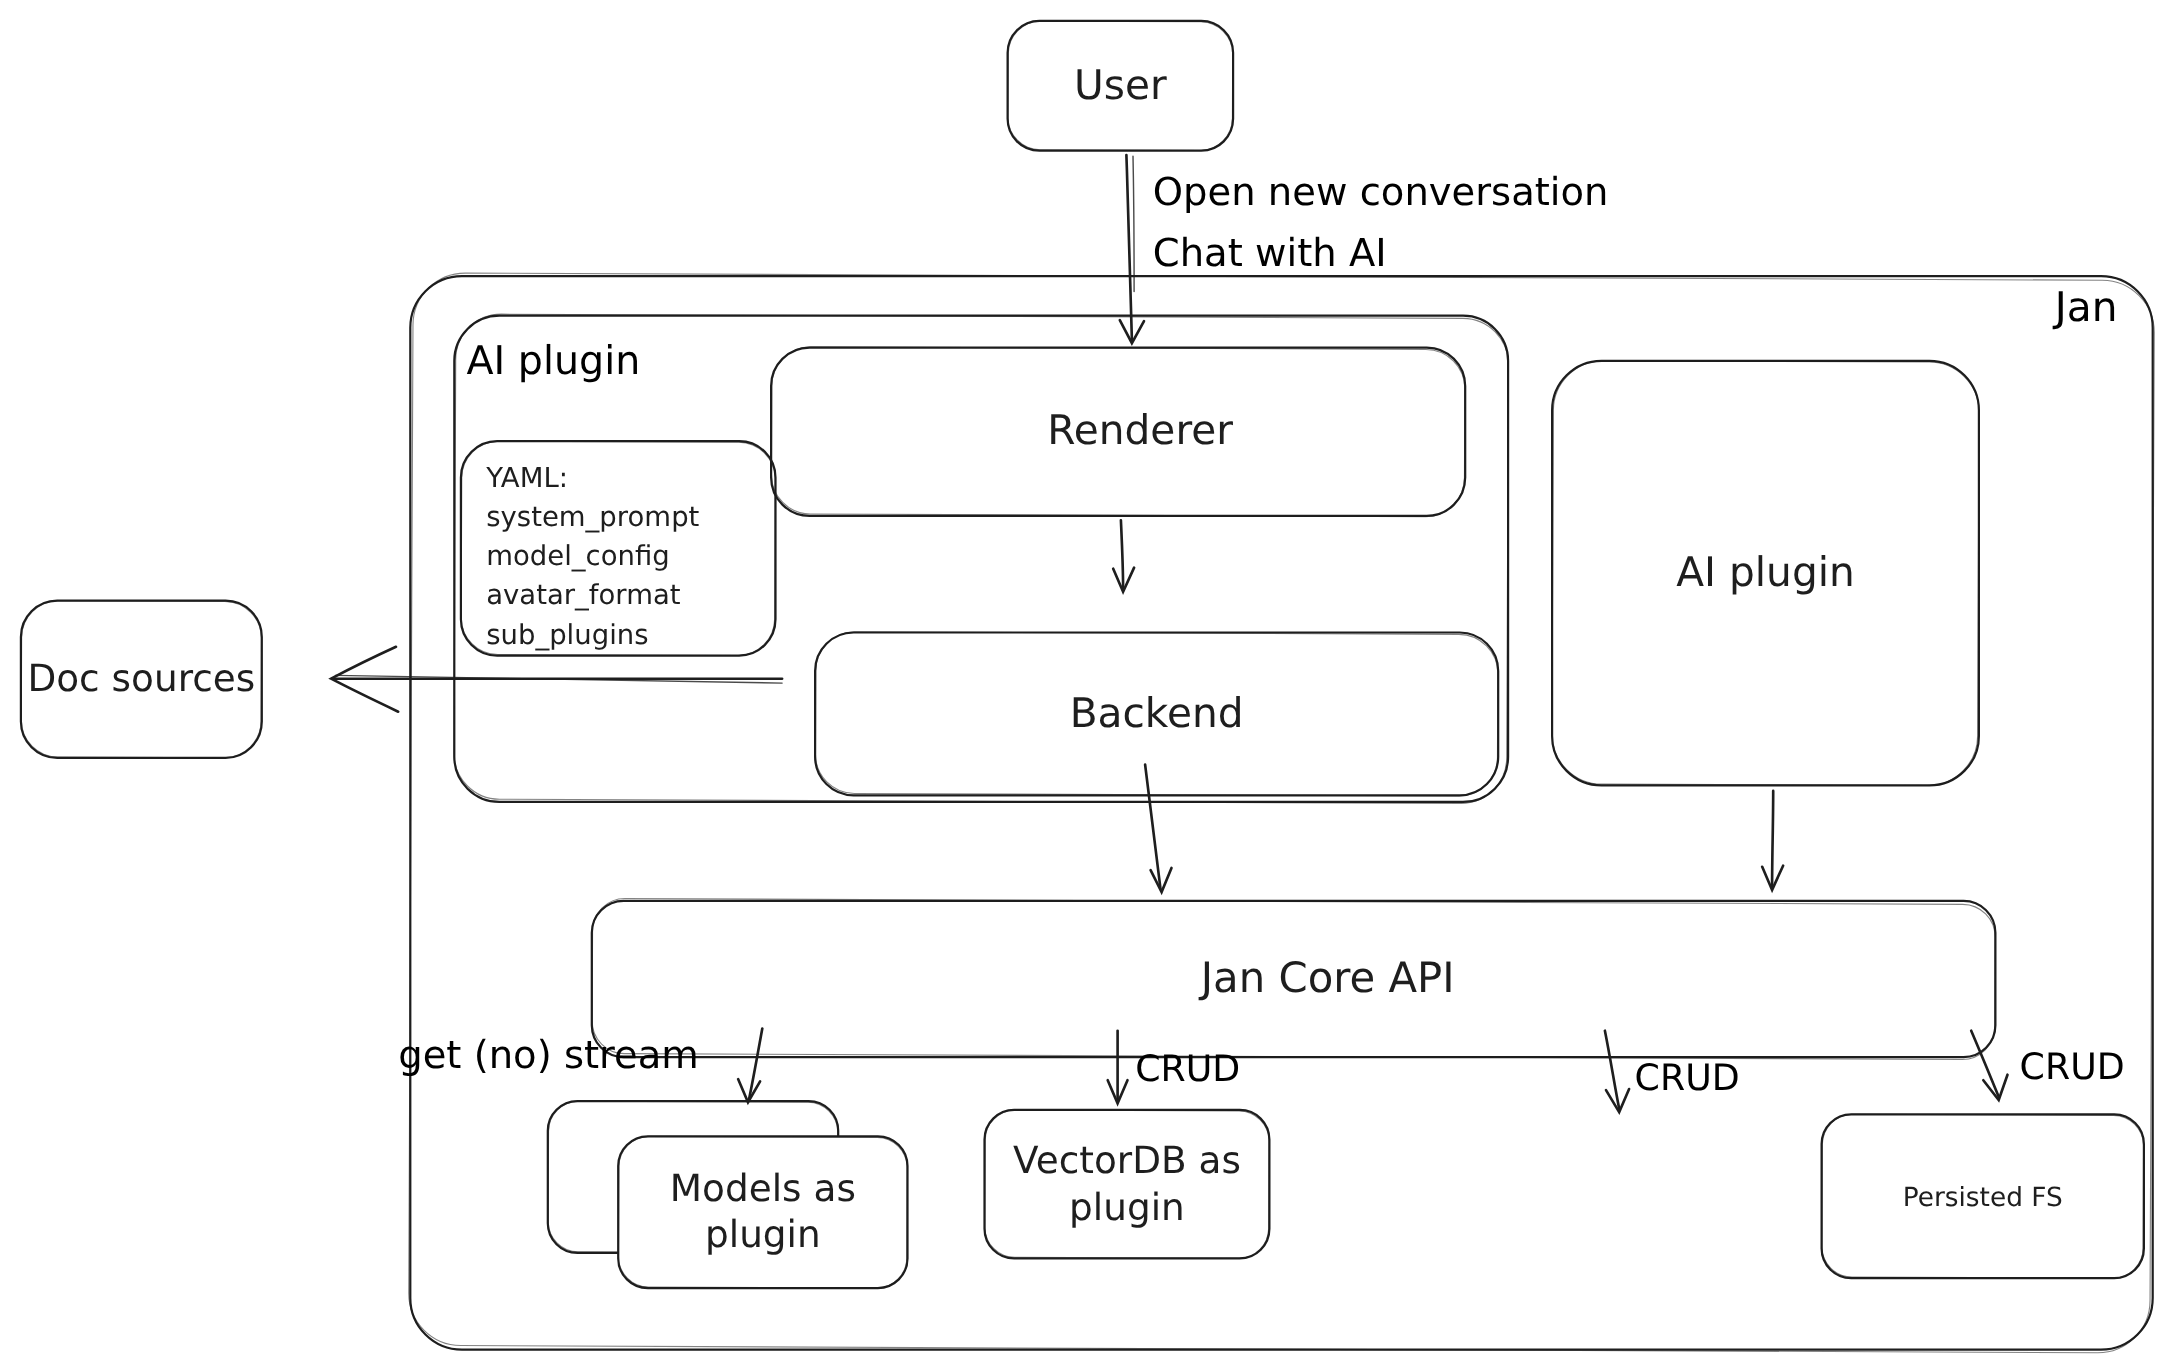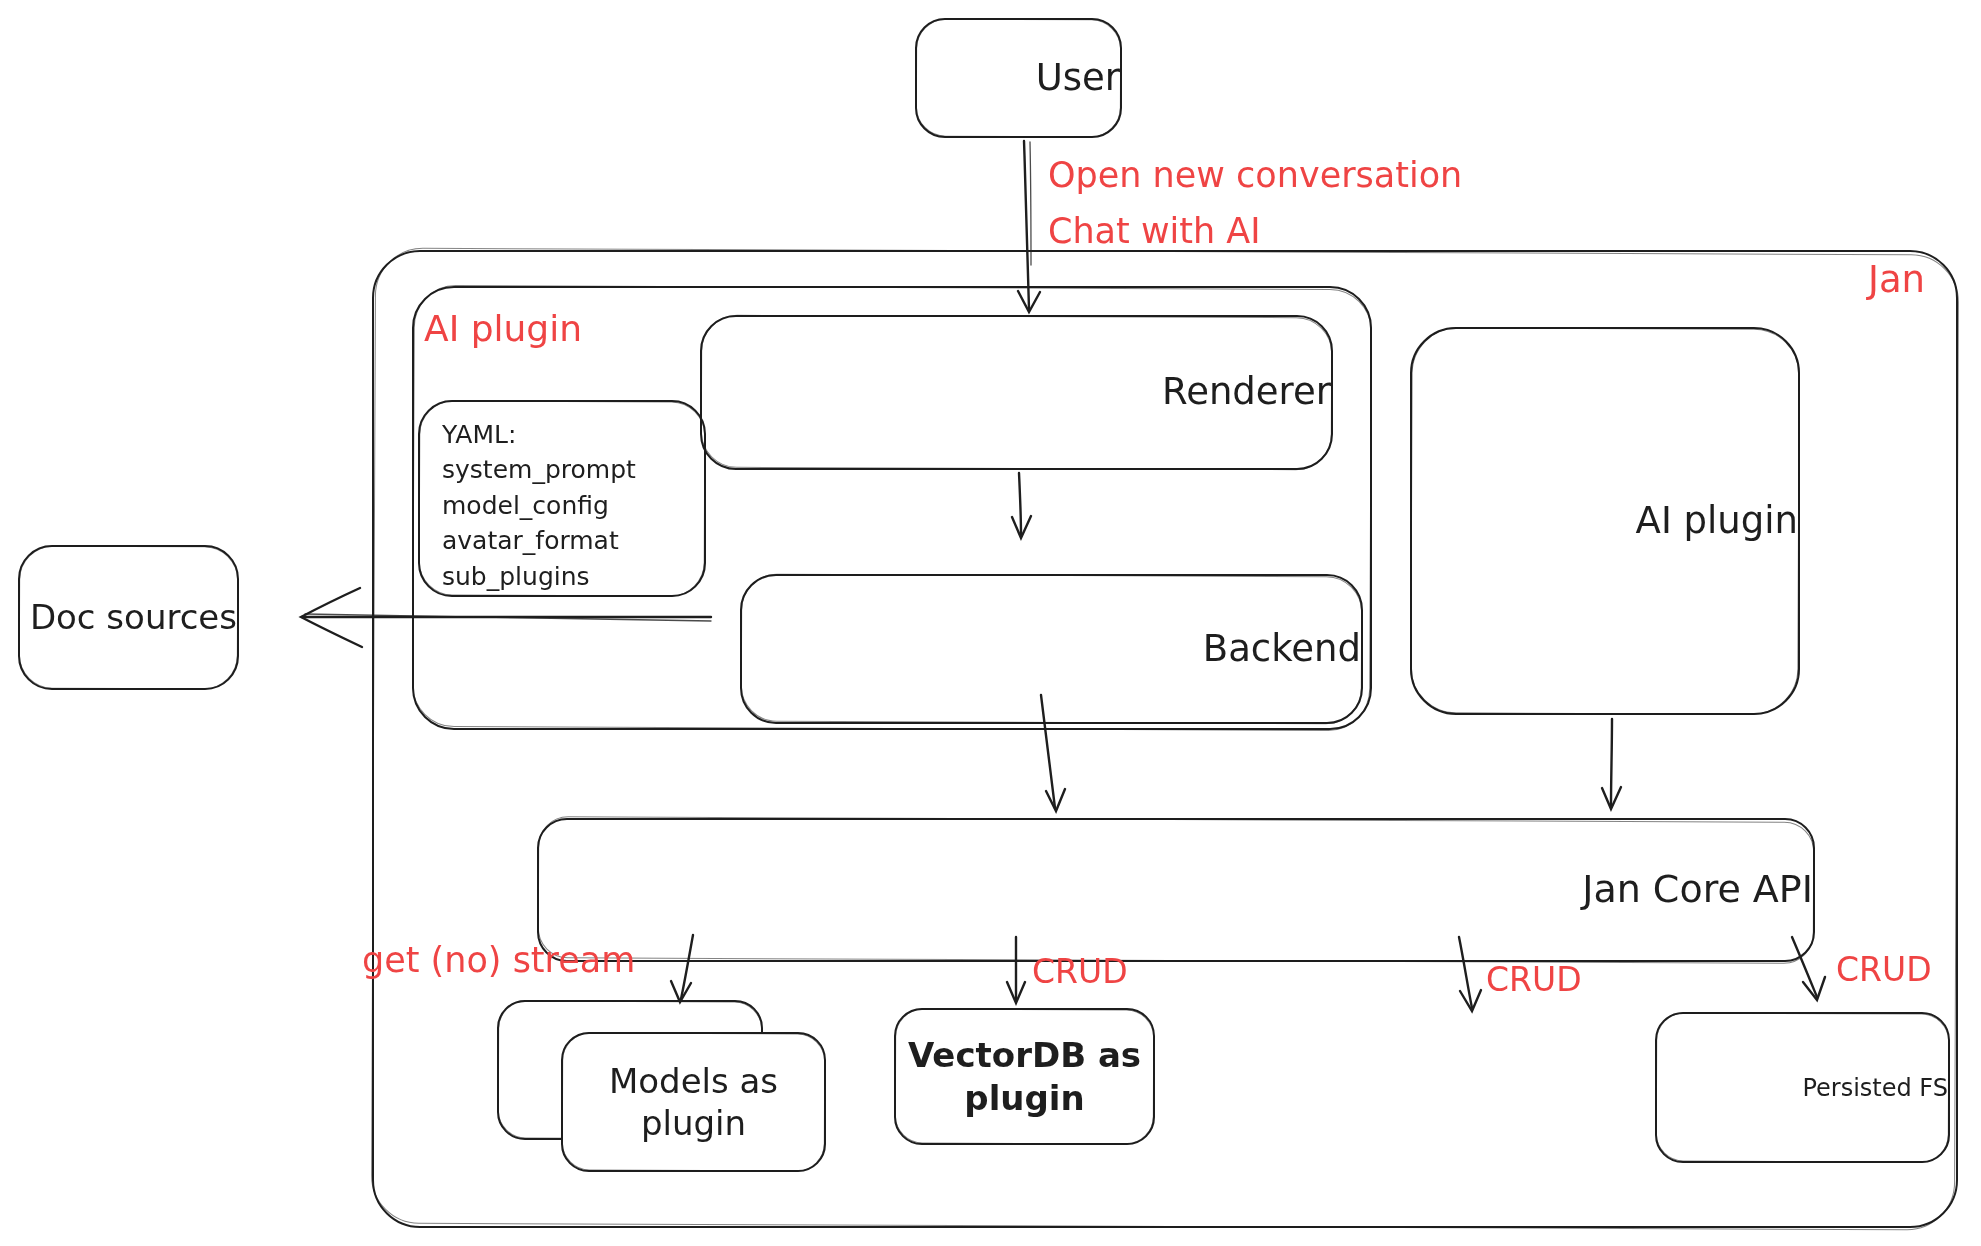--- a/index.html
+++ b/index.html
@@ -9,36 +9,36 @@
     background:#ffffff;
     font-family:"DejaVu Sans", sans-serif;
     color:#1e1e1e;
     overflow:hidden;
   }
   .node{
     position:absolute;
     border:2.5px solid #1e1e1e;
     background:transparent;
     box-sizing:border-box;
-    display:flex;align-items:center;justify-content:flex-end;
+    display:flex;align-items:center;justify-content:center;
     text-align:center;
   }
   
   .sketch::before{
     content:"";
     position:absolute;inset:-1px;
     border:1.3px solid rgba(30,30,30,.55);
     border-radius:inherit;
     transform:rotate(.25deg);
     pointer-events:none;
   }
   .label{
     position:absolute;
     white-space:nowrap;
-    color:#ef4444;
+    color:#000000;
   }
   .node .txt{line-height:1.25;}
   svg.wires{position:absolute;left:0;top:0;pointer-events:none;}
   svg.wires path{stroke:#1e1e1e;stroke-width:2.4;fill:none;stroke-linecap:round;}
   svg.wires path.twin{stroke-width:1.3;opacity:.8;}
 
   
   #user-box{left:915px;top:18px;width:207px;height:120px;border-radius:30px;font-size:37px;}
   #jan-box{left:372px;top:250px;width:1586px;height:978px;border-radius:48px;border-width:2.6px;}
   #jan-label{left:1868px;top:258px;width:80px;font-size:37px;}
@@ -49,21 +49,21 @@
   #backend-box{left:740px;top:542px;width:623px;height:150px;border-radius:36px;font-size:37px;margin-top:32px;}
   #yaml-box{left:418px;top:400px;width:288px;height:197px;border-radius:34px;border-width:2px;
             justify-content:flex-start;align-items:center;}
   #yaml-box .txt{text-align:left;font-size:25px;line-height:1.42;padding:14px 0 0 22px;}
   #doc-box{left:18px;top:545px;width:221px;height:145px;border-radius:34px;font-size:34px;}
   #plugin-right-box{left:1410px;top:327px;width:390px;height:388px;border-radius:46px;font-size:37px;}
   #core-api-box{left:537px;top:818px;width:1278px;height:144px;border-radius:30px;font-size:38px;}
   #core-api-box .txt{padding-left:62px;}
   #models-back{left:497px;top:1000px;width:266px;height:140px;border-radius:28px;border-width:2px;}
   #models-front{left:530px;top:1032px;width:265px;height:140px;border-radius:28px;font-size:34px;background:#ffffff;margin-left:31px;}
-  #vectordb-box{left:894px;top:1008px;width:261px;height:137px;border-radius:28px;font-size:34px;font-weight:bold;}
+  #vectordb-box{left:894px;top:1008px;width:261px;height:137px;border-radius:28px;font-size:34px;}
   #pdb-box{left:1320px;top:1010px;width:320px;height:135px;border-radius:28px;font-size:34px;}
   #pfs-box{left:1655px;top:1012px;width:295px;height:151px;border-radius:28px;font-size:24px;}
   #get-stream-label{left:362px;top:940px;font-size:35px;}
   #crud1-label{left:1032px;top:952px;font-size:33px;}
   #crud2-label{left:1486px;top:960px;font-size:33px;}
   #crud3-label{left:1836px;top:950px;font-size:33px;}
 </style>
 </head>
 <body>
 

